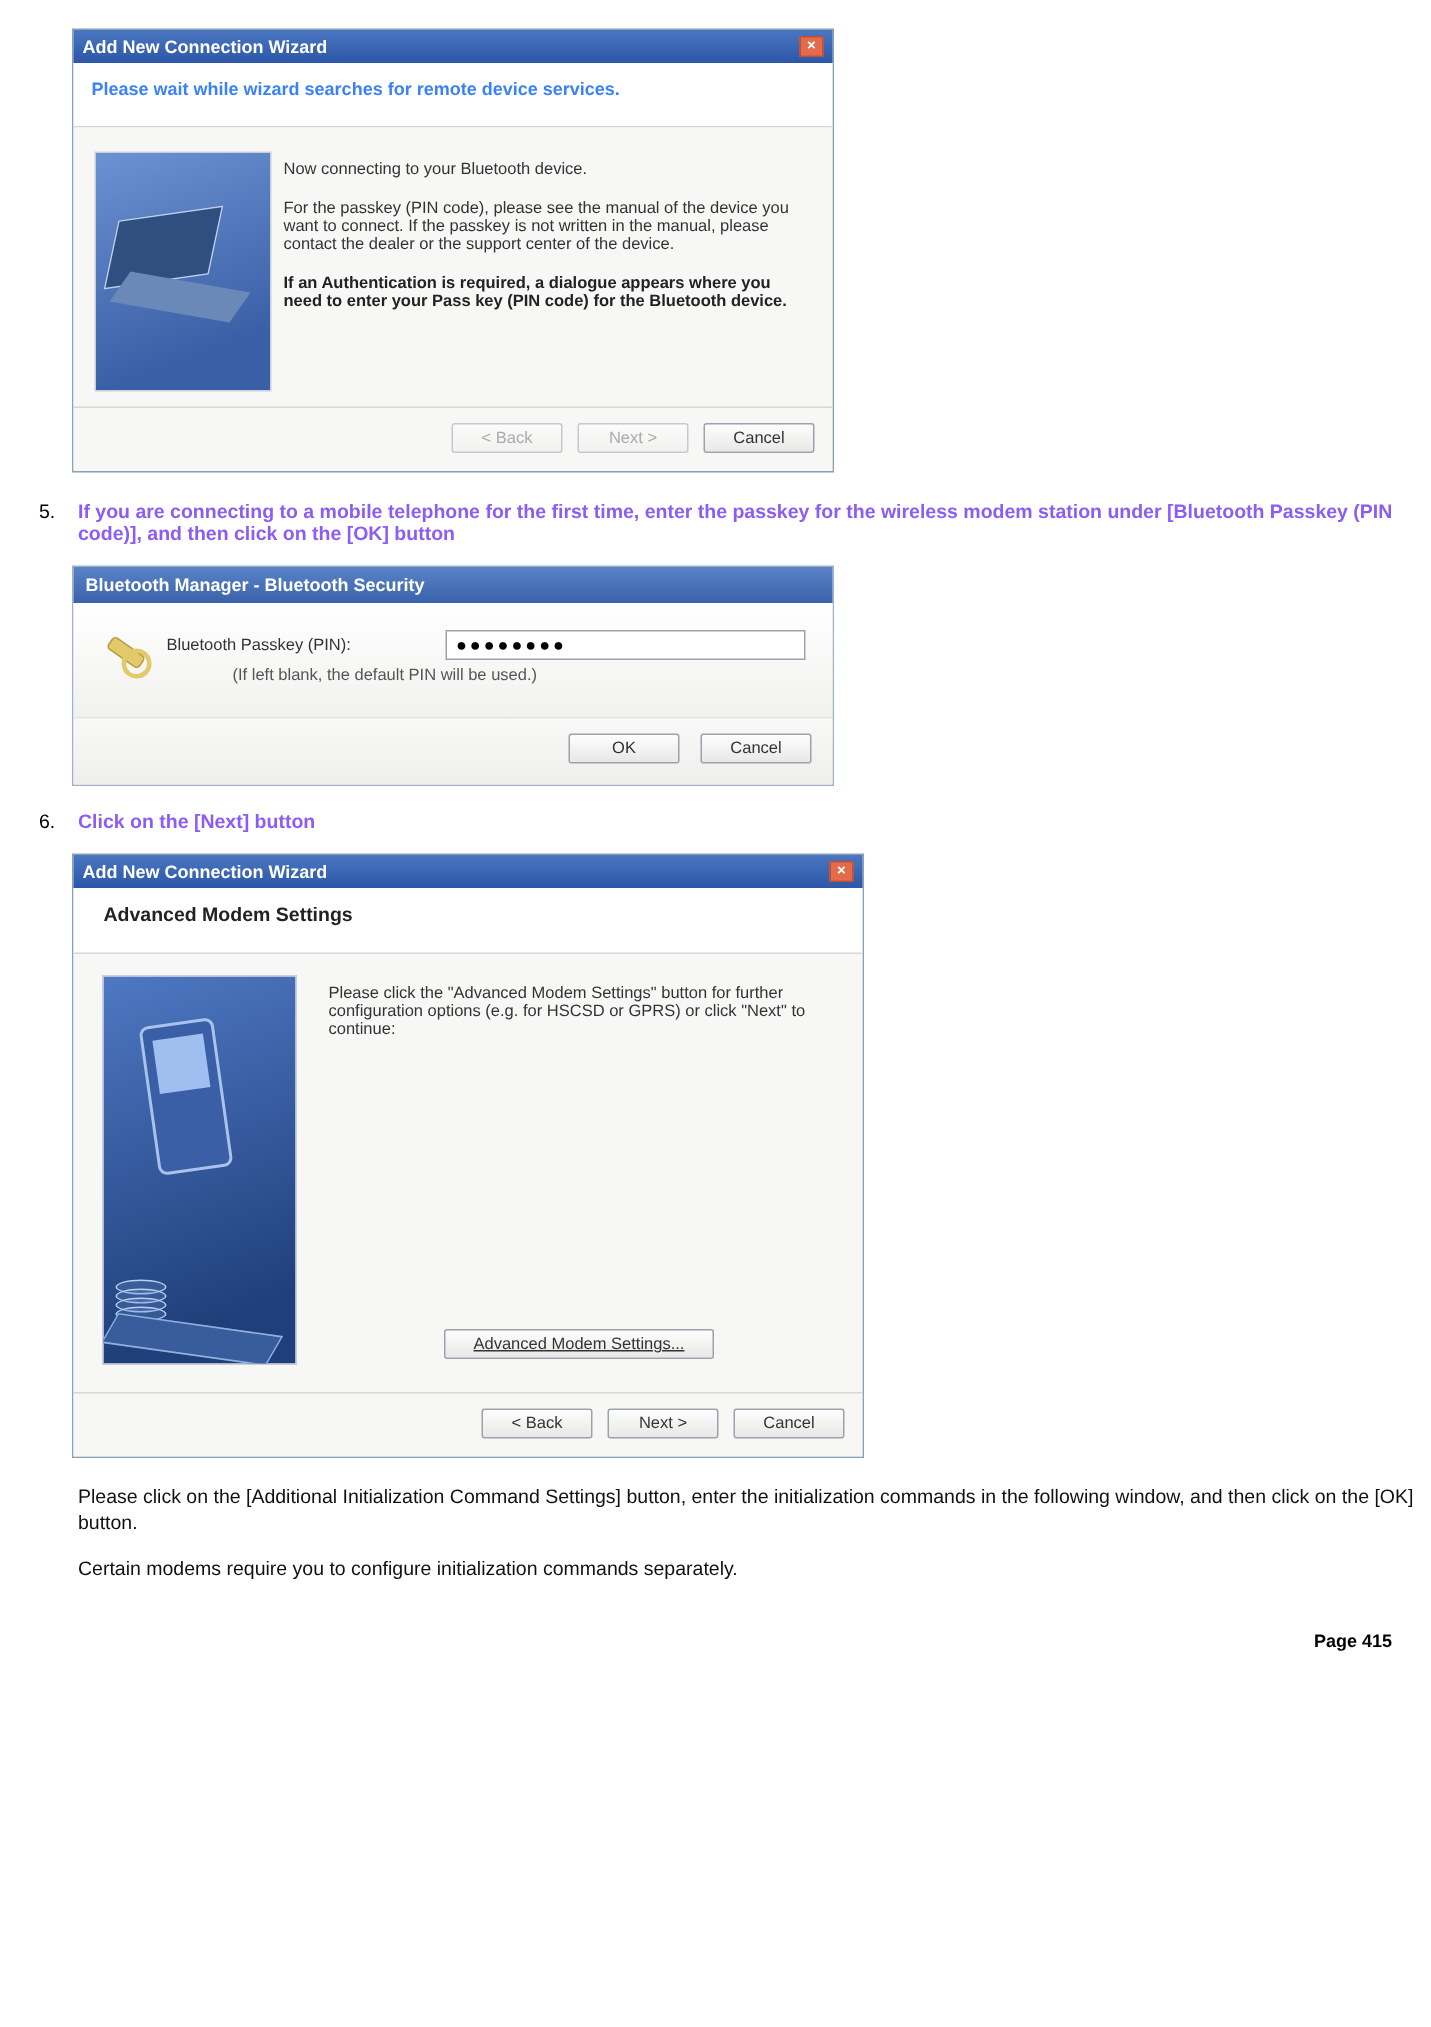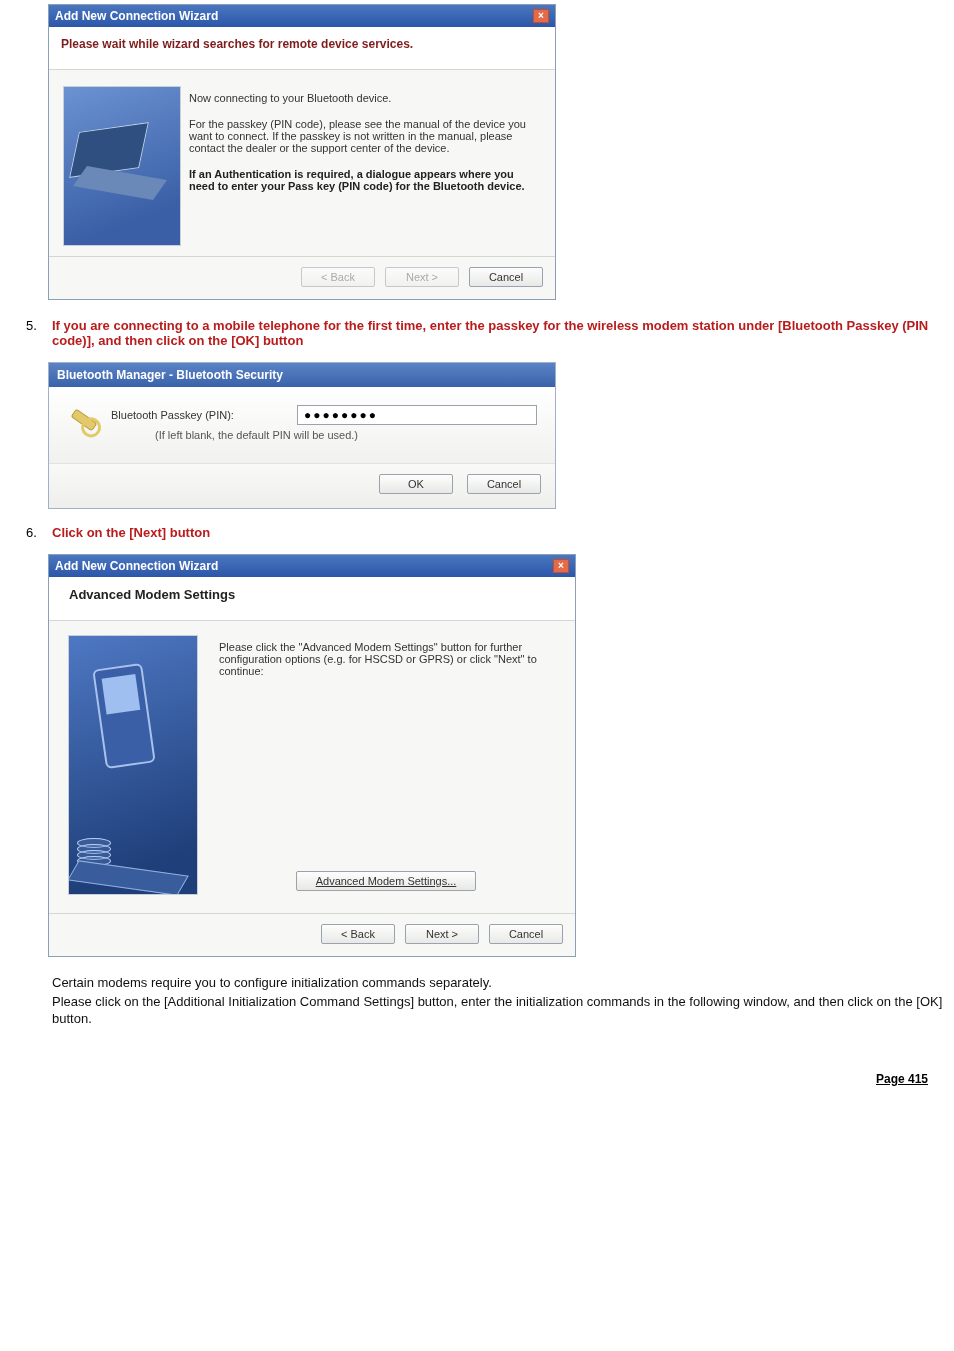--- a/index.html
+++ b/index.html
@@ -3,21 +3,21 @@
 <meta charset="utf-8">
 <style>
   * { box-sizing: border-box; }
   body {
     margin: 0;
     padding: 0;
     font-family: Arial, sans-serif;
     background: #fff;
     width: 954px;
   }
-  .page { padding: 4px 8px 20px 8px; }
+  .page { padding: 19px 8px 20px 8px; }
   .window {
     border: 1px solid #8a9fb8;
     background: #f7f8f6;
     margin-bottom: 18px;
     margin-left: 40px;
     width: 508px;
     box-shadow: 0 0 0 1px #c6cdd8 inset;
   }
   .titlebar {
     background: linear-gradient(#4a77c0, #2c56a8);
@@ -35,21 +35,21 @@
     border: 1px solid #c25030;
     display: flex; align-items: center; justify-content: center;
     font-size: 10px; line-height: 10px;
     color: #fff;
   }
   .subtitle {
     background: #fff;
     padding: 10px 12px 18px 12px;
     font-weight: bold;
     font-size: 12px;
-    color: #7f1d1d;
+    color: #3b82f6;
     border-bottom: 1px solid #d5d7d2;
   }
   .subtitle-thin {
     background: #fff;
     padding: 10px 12px 18px 20px;
     font-weight: bold;
     font-size: 13px;
     color: #222;
     border-bottom: 1px solid #d5d7d2;
   }
@@ -143,21 +143,21 @@
   ol.steps > li {
     margin: 0 0 14px 0;
     padding-left: 44px;
     position: relative;
     font-size: 13px;
   }
   ol.steps > li .num {
     position: absolute; left: 18px; top: 0;
     font-size: 13px;
   }
-  ol.steps > li .step-text { font-weight: bold; color: #b91c1c; }
+  ol.steps > li .step-text { font-weight: bold; color: #8b5cf6; }
   
   .sec-window {
     border: 1px solid #9fb0c8;
     background: #fff;
     width: 508px;
     margin: 12px 0 16px 40px;
   }
   .sec-title {
     background: linear-gradient(#5a83c6,#3a62aa);
     color: #fff;
@@ -230,21 +230,20 @@
     gap: 16px;
   }
   .adv-col { flex: 1; font-size: 11px; color: #333; display: flex; flex-direction: column; justify-content: space-between; min-height: 264px; padding: 6px 8px 0 0;}
   .adv-btn-wrap { display: flex; justify-content: center; margin-top: 10px; margin-bottom: 8px; text-decoration: underline; }
   .footer {
     text-align: right;
     font-size: 12px;
     font-weight: bold;
     padding: 30px 18px 6px 0;
     color: #000;
-    text-decoration: underline;
   }
 </style>
 </head>
 <body>
 
 <div class="page">
 
   <div class="window">
     <div class="titlebar">
       <span>Add New Connection Wizard</span>
@@ -337,17 +336,17 @@
         </div>
       </div>
     </div>
     <div class="button-row">
       <div class="btn">&lt; Back</div>
       <div class="btn">Next &gt;</div>
       <div class="btn">Cancel</div>
     </div>
   </div>
 
+  <div class="doc-para">Please click on the [Additional Initialization Command Settings] button, enter the initialization commands in the following window, and then click on the [OK] button.</div>
   <div class="doc-para" style="margin-bottom:2px;">Certain modems require you to configure initialization commands separately.</div>
-  <div class="doc-para">Please click on the [Additional Initialization Command Settings] button, enter the initialization commands in the following window, and then click on the [OK] button.</div>
 
   <div class="footer">Page 415</div>
 </div>
 
 </body></html>

